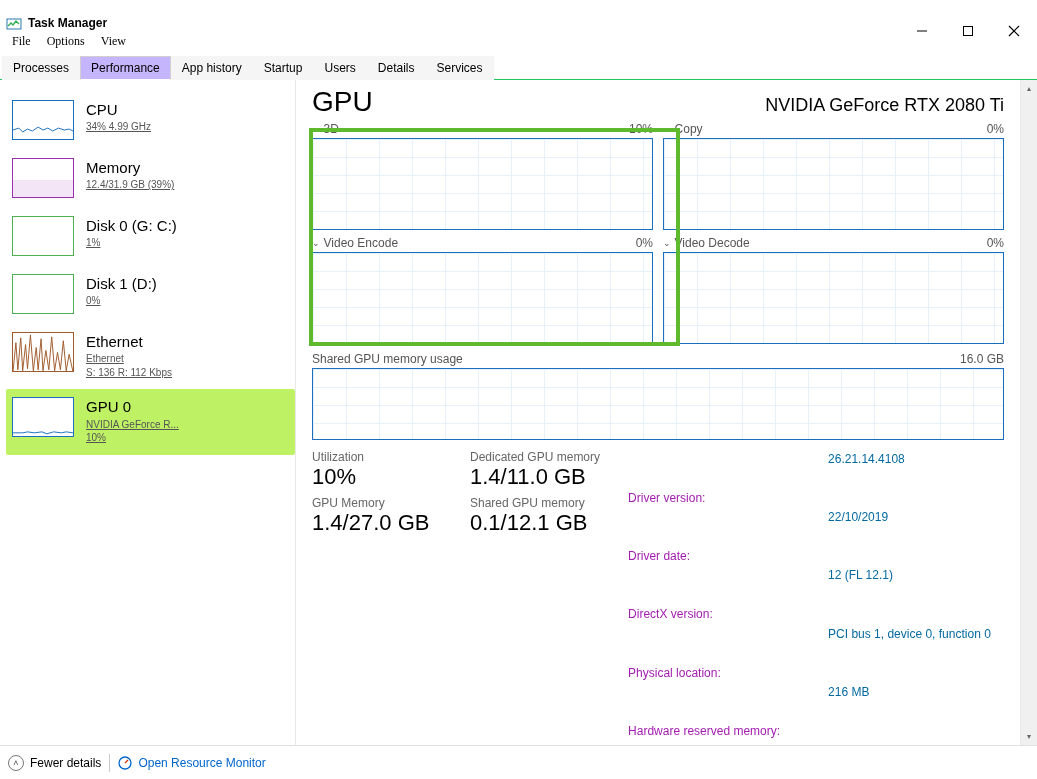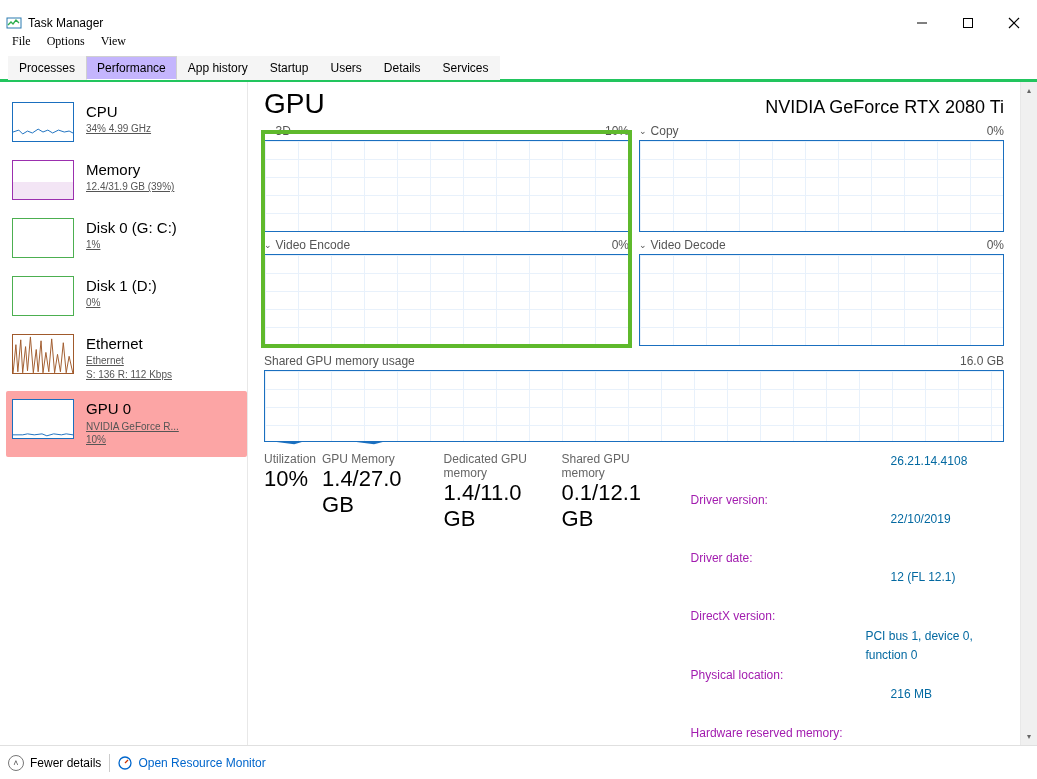--- a/index.html
+++ b/index.html
@@ -11,23 +11,24 @@
   width: 1037px;
   height: 779px;
   overflow: hidden;
   position: relative;
   display: flex;
   flex-direction: column;
 }
 
 .titlebar {
   display: flex;
-  align-items: center;
+  align-items: flex-start;
   height: 30px;
   padding: 16px 0 0 6px;
+  font-weight: bold;
 }
 .titlebar .app-icon {
   width: 16px; height: 16px;
   margin-right: 6px;
 }
 .titlebar .title { font-size: 12px; }
 .win-controls { margin-left: auto; display: flex; }
 .win-btn {
   width: 46px; height: 30px;
   display: flex; align-items: center; justify-content: center;
@@ -45,22 +46,22 @@
   font-family: Liberation Serif, serif;
 }
 .menuitem {
   padding: 2px 8px;
   font-size: 12px;
 }
 
 
 .tabstrip {
   display: flex;
-  border-bottom: 3px solid #22c55e;
-  padding-left: 8px;
+  border-bottom: 1px solid #22c55e;
+  padding-left: 2px;
 }
 .tab {
   padding: 4px 10px;
   font-size: 12px;
   border: 1px solid transparent;
   border-bottom: none;
   position: relative;
   top: 1px;
   background: #f5f5f5;
 }
@@ -73,32 +74,32 @@
 
 .body {
   flex: 1;
   display: flex;
   min-height: 0;
   border-top: none;
 }
 
 
 .sidebar {
-  width: 248px;
+  width: 296px;
   padding: 12px 0 0 6px;
   overflow-y: auto;
   border-right: 1px solid #e8e8e8;
 }
 .sb-item {
   display: flex;
   align-items: flex-start;
   padding: 8px 6px 10px 6px;
   border-radius: 2px;
 }
-.sb-item.selected { background: #fca5a5; }
+.sb-item.selected { background: #bef264; }
 .sb-thumb {
   width: 62px; height: 40px;
   border: 1px solid #1a6fbf;
   background: #fff;
   margin-right: 12px;
   flex-shrink: 0;
   position: relative;
   overflow: hidden;
 }
 .sb-thumb.memory { border-color: #9b2fae; }
@@ -193,21 +194,21 @@
   display: flex; justify-content: space-between;
   font-size: 12px; color:#555; padding: 2px 0;
 }
 
 
 .stats {
   margin-top: 10px;
   display: flex;
   gap: 28px;
 }
-.stat-col { display:flex; flex-direction: row; gap: 6px; min-width: 130px; }
+.stat-col { display:flex; flex-direction: column; gap: 6px; min-width: 130px; }
 .stat-lbl { font-size: 12px; color:#666; }
 .stat-val { font-size: 22px; color:#000; }
 .kv-table { font-size: 12px; color:#555; }
 .kv-table .row { display:flex; gap: 30px; line-height: 1.6; }
 .kv-table .k { width: 170px; color:#a21caf;margin-top:39px; }
 .kv-table .v { color:#0369a1; }
 
 
 .footer {
   height: 34px;

